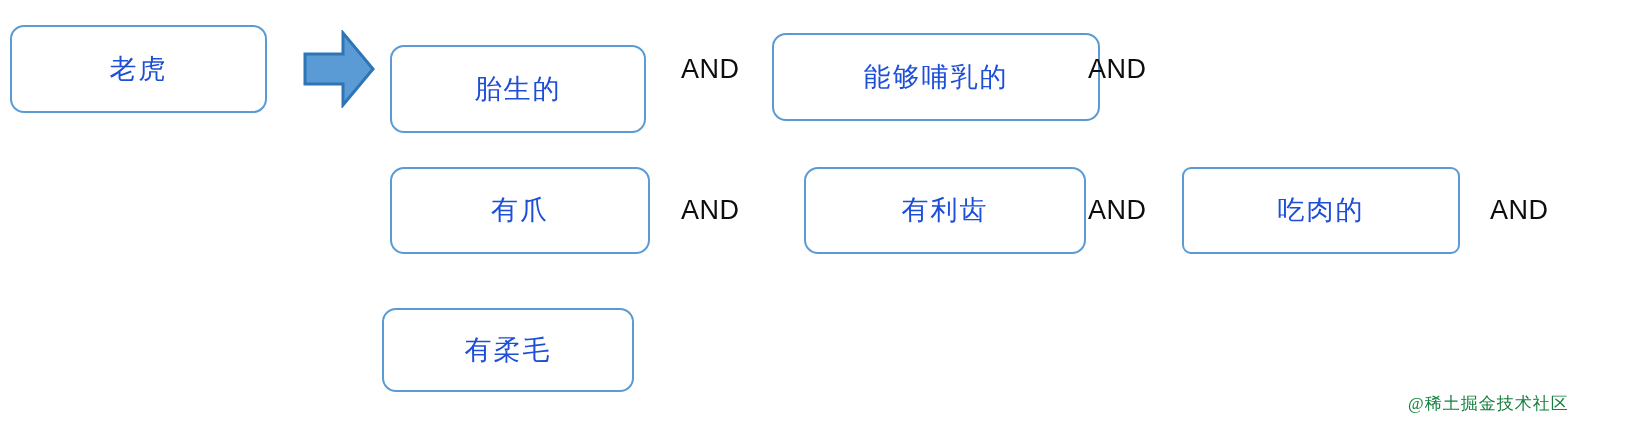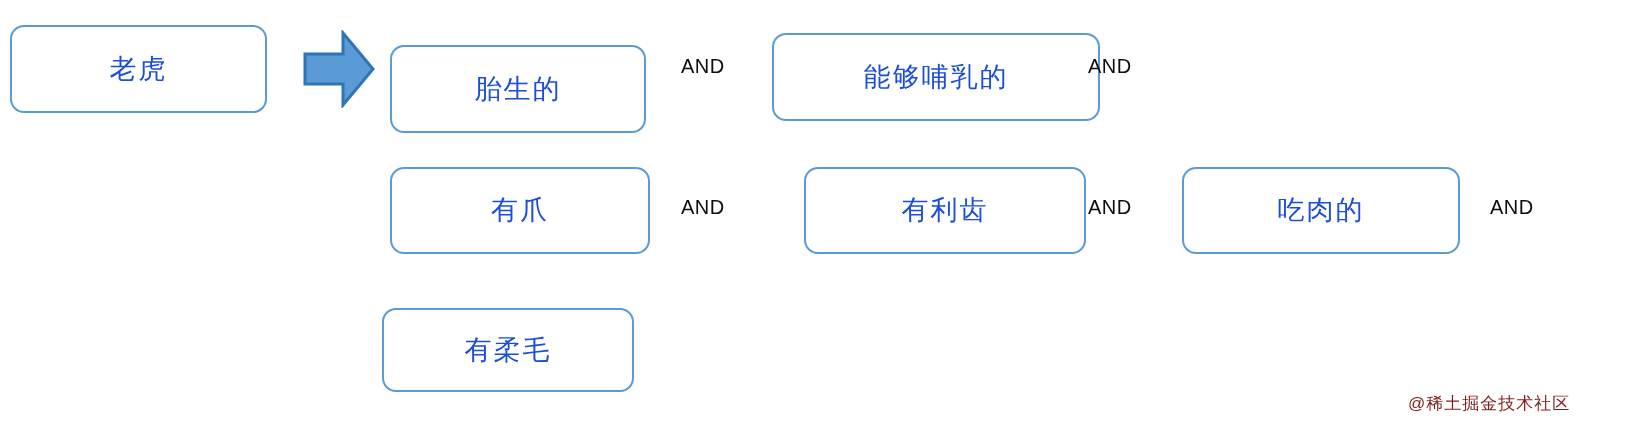--- a/index.html
+++ b/index.html
@@ -32,34 +32,34 @@
     font-family: "Liberation Serif", "DejaVu Serif", serif;
     font-size: 27px;
     color: #1d4ed8;
     letter-spacing: 2px;
     line-height: 1;
     white-space: nowrap;
   }
   .conn-label {
     position: absolute;
     font-family: "Liberation Sans", sans-serif;
-    font-size: 20px;
+    font-size: 27px;
     color: #0d0d0d;
     line-height: 1;
     white-space: nowrap;
     letter-spacing: 0.5px;
   }
   .arrow-shape {
     position: absolute;
   }
   .watermark {
     position: absolute;
-    font-family: Liberation Sans, sans-serif;
+    font-family: Liberation Serif, serif;
     font-size: 17px;
-    color: #7f1d1d;
+    color: #15803d;
     white-space: nowrap;
     letter-spacing: 1px;
     user-select: none;
   }
 </style>
 </head>
 <body>
 
 <div id="canvas">
 
@@ -79,21 +79,21 @@
       </div>
       <div class="node-box" style="left: 772px; top: 33px; width: 328px; height: 88px;">
         <span class="node-label">能够哺乳的</span>
       </div>
       <div class="node-box" style="left: 390px; top: 167px; width: 260px; height: 87px;">
         <span class="node-label">有爪</span>
       </div>
       <div class="node-box" style="left: 772px; top: 167px; width: 282px; height: 87px; margin-left: 32px;">
         <span class="node-label">有利齿</span>
       </div>
-      <div class="node-box" style="left: 1182px; top: 167px; width: 278px; height: 87px;">
+      <div class="node-box" style="left: 1182px; top: 167px; width: 278px; height: 87px; border-radius: 9px;">
         <span class="node-label">吃肉的</span>
       </div>
       <div class="node-box" style="left: 382px; top: 308px; width: 252px; height: 84px;">
         <span class="node-label">有柔毛</span>
       </div>
     </div>
 
   <div id="operators-layer">
       <div class="conn-label" style="left: 681px; top: 56px;">AND</div>
       <div class="conn-label" style="left: 1088px; top: 56px;">AND</div>

